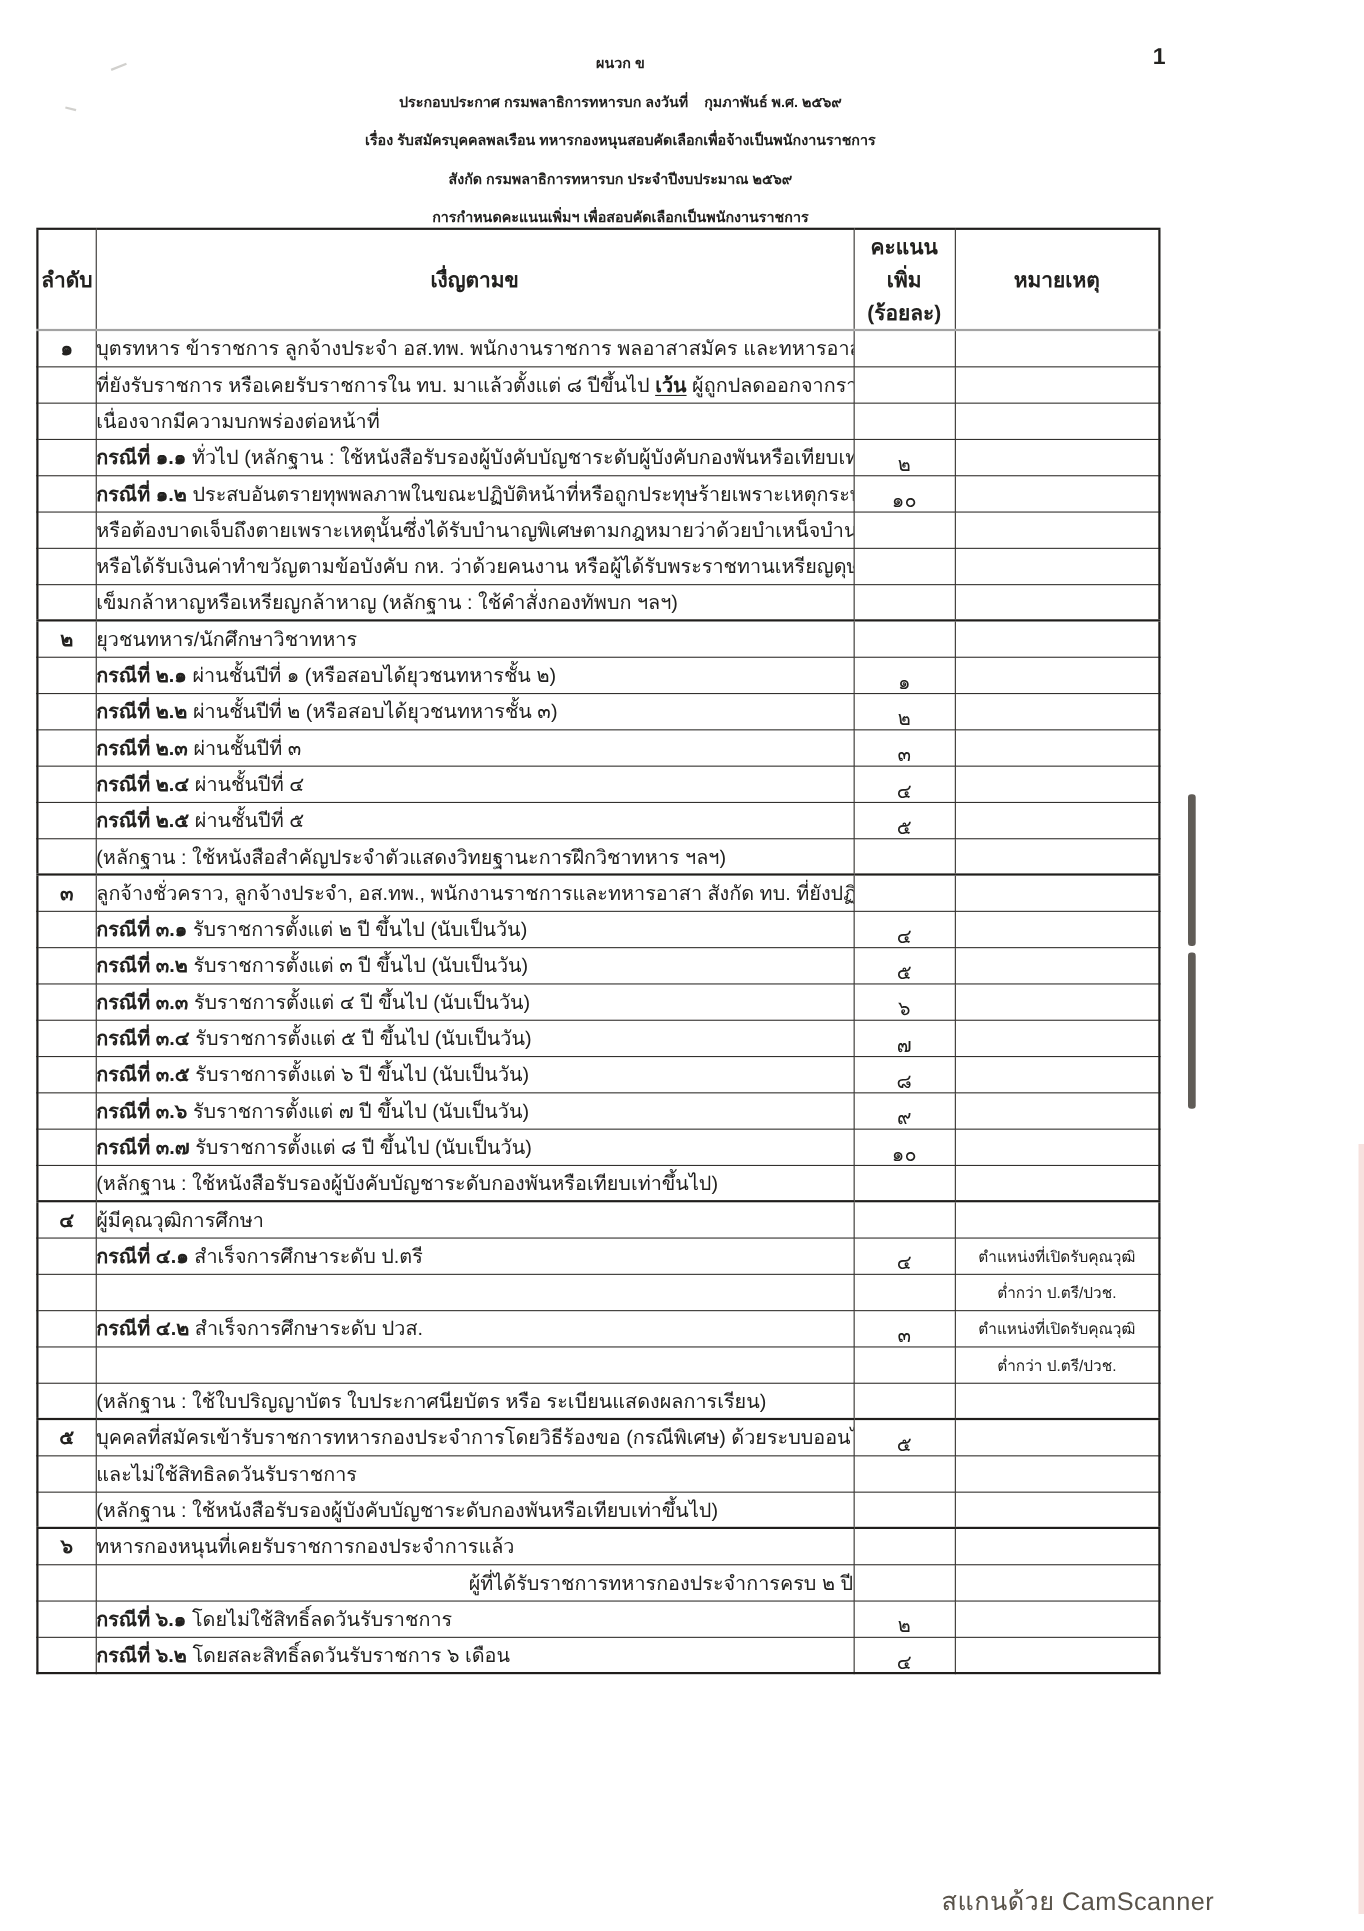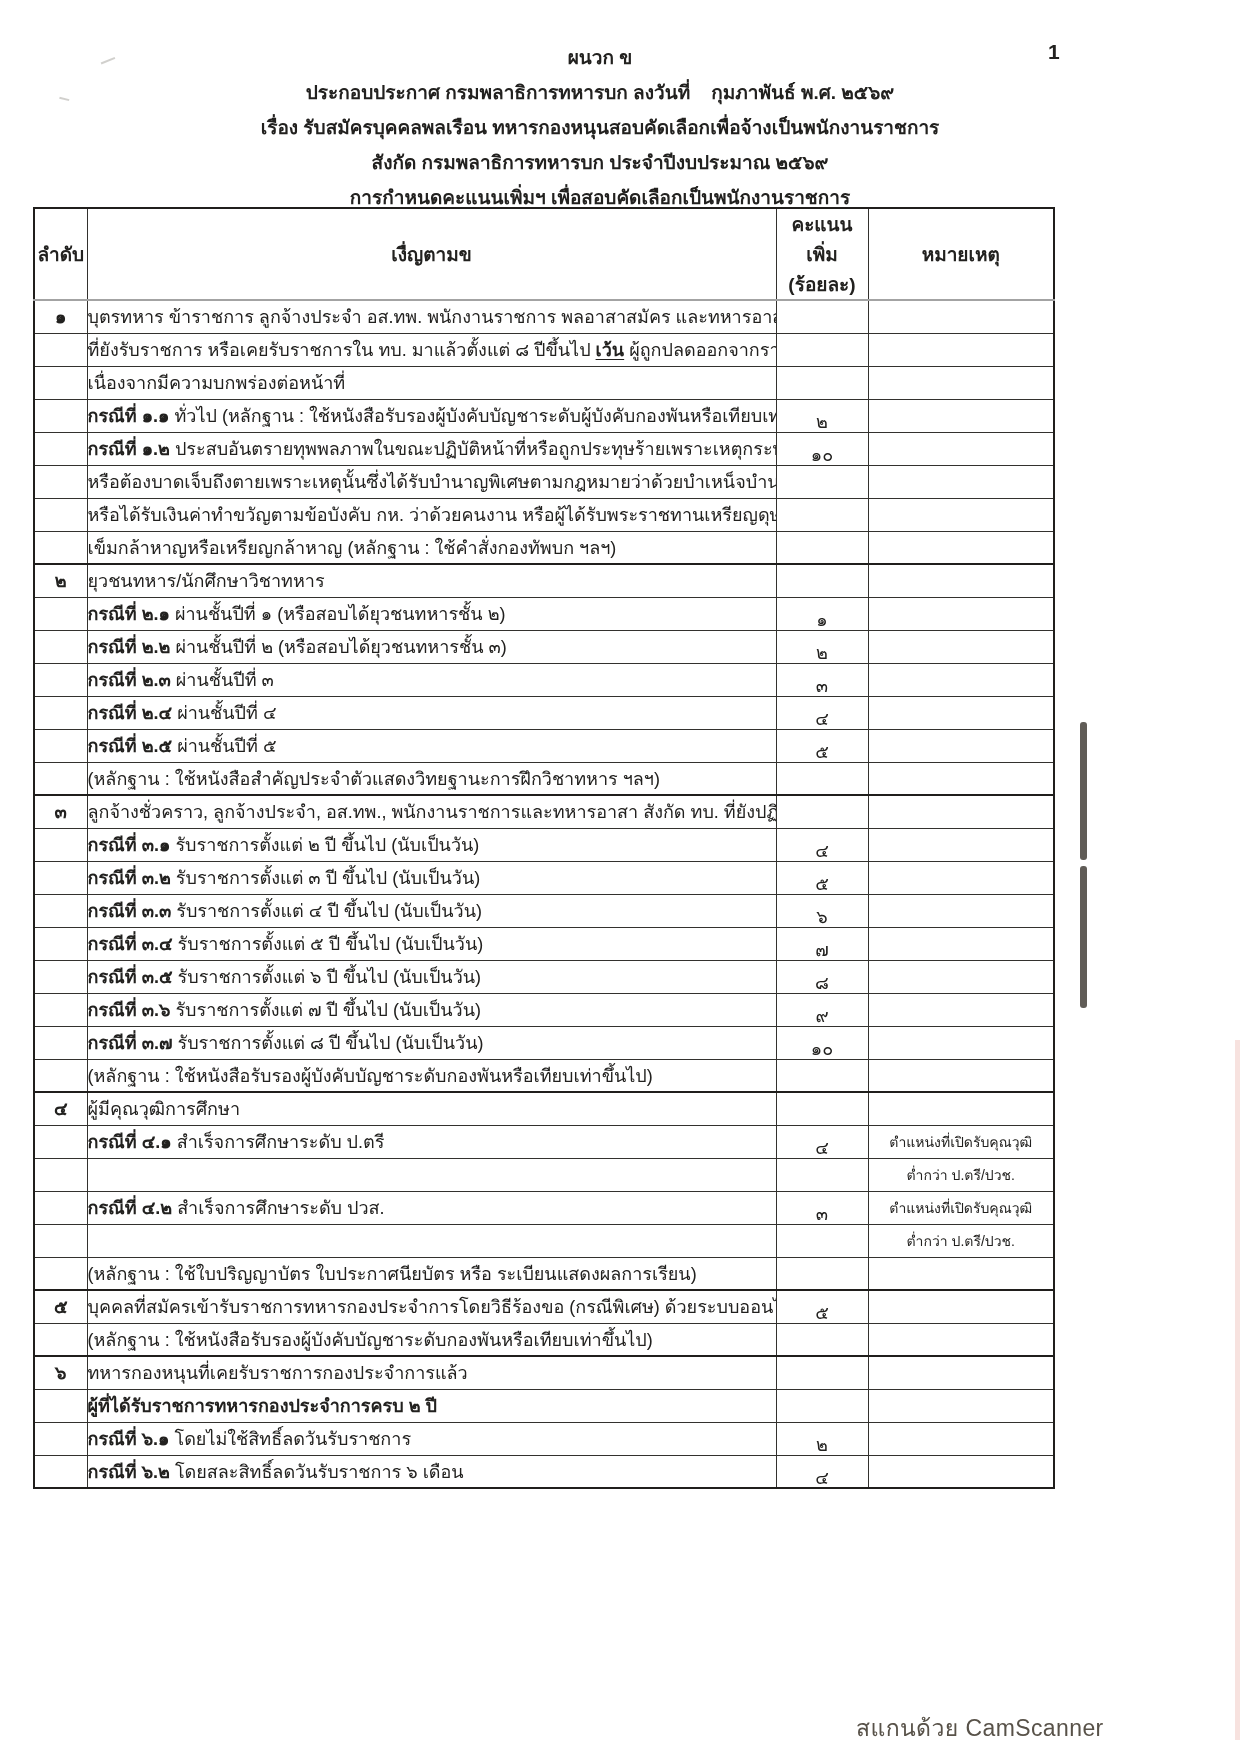--- a/index.html
+++ b/index.html
@@ -10,21 +10,21 @@
     font-family:"Liberation Sans","DejaVu Sans",sans-serif;
     color:#1f1e1c;
     overflow:hidden;
   }
   .page-number{
     position:absolute;top:40px;left:1048px;
     font-size:21px;font-weight:bold;color:#232220;
   }
   .doc-header{
     position:absolute;top:40px;left:0;width:1128px;
-    text-align:center;font-weight:bold;font-size:19px;color:#22211f;padding-left:36px;
+    text-align:center;font-weight:bold;font-size:13px;color:#22211f;
   }
   .h-line{height:35px;line-height:35px;white-space:nowrap;}
   table.score-table{
     position:absolute;top:207px;left:33px;width:1020px;
     border-collapse:collapse;table-layout:fixed;
     border:2px solid #201e1c;
     font-size:18px;color:#22211f;
   }
   .score-table th,.score-table td{
     border:1px solid #33312e;
@@ -34,21 +34,21 @@
   .score-table thead tr{height:76px;}
   .score-table thead th{
     font-size:19px;font-weight:bold;text-align:center;vertical-align:middle;
     border-bottom:2px solid #a3a3a3;border-top:2px solid #201e1c;
     background:#fff;
   }
   .score-table tbody tr{height:33px;}
   .score-table tbody tr.sec td{border-top:2px solid #201e1c;}
   .c-no{text-align:center;font-weight:bold;vertical-align:middle;}
   .c-cond{padding:0 6px 0 9px;white-space:nowrap;vertical-align:middle;}
-  .c-cond.bold{font-weight:bold;}
+  .c-cond.bold{font-weight:normal;text-align:right;}
   .c-cond b{font-weight:bold;}
   .c-cond u.ul-bold{font-weight:bold;text-decoration:underline;text-underline-offset:3px;margin-top:44px;}
   .c-score{text-align:center;vertical-align:middle;}
   .score-val{display:inline-block;transform:translateY(6px);font-size:18px;}
   .c-remark{text-align:center;vertical-align:middle;white-space:nowrap;font-size:14px;}
   .scanner-credit{
     position:absolute;top:1690px;left:856px;
     font-size:23px;color:#585249;letter-spacing:.4px;white-space:nowrap;margin-top:20px;
   }
   
@@ -278,20 +278,26 @@
           <td class="c-remark"></td>
         </tr>
         <tr class="sec">
           <td class="c-no">๕</td>
           <td class="c-cond">บุคคลที่สมัครเข้ารับราชการทหารกองประจำการโดยวิธีร้องขอ (กรณีพิเศษ) ด้วยระบบออนไลน์</td>
           <td class="c-score"><span class="score-val">๕</span></td>
           <td class="c-remark"></td>
         </tr>
         <tr>
           <td class="c-no"></td>
+          <td class="c-cond">และไม่ใช้สิทธิลดวันรับราชการ</td>
+          <td class="c-score"></td>
+          <td class="c-remark"></td>
+        </tr>
+        <tr>
+          <td class="c-no"></td>
           <td class="c-cond">(หลักฐาน : ใช้หนังสือรับรองผู้บังคับบัญชาระดับกองพันหรือเทียบเท่าขึ้นไป)</td>
           <td class="c-score"></td>
           <td class="c-remark"></td>
         </tr>
         <tr class="sec">
           <td class="c-no">๖</td>
           <td class="c-cond">ทหารกองหนุนที่เคยรับราชการกองประจำการแล้ว</td>
           <td class="c-score"></td>
           <td class="c-remark"></td>
         </tr>

